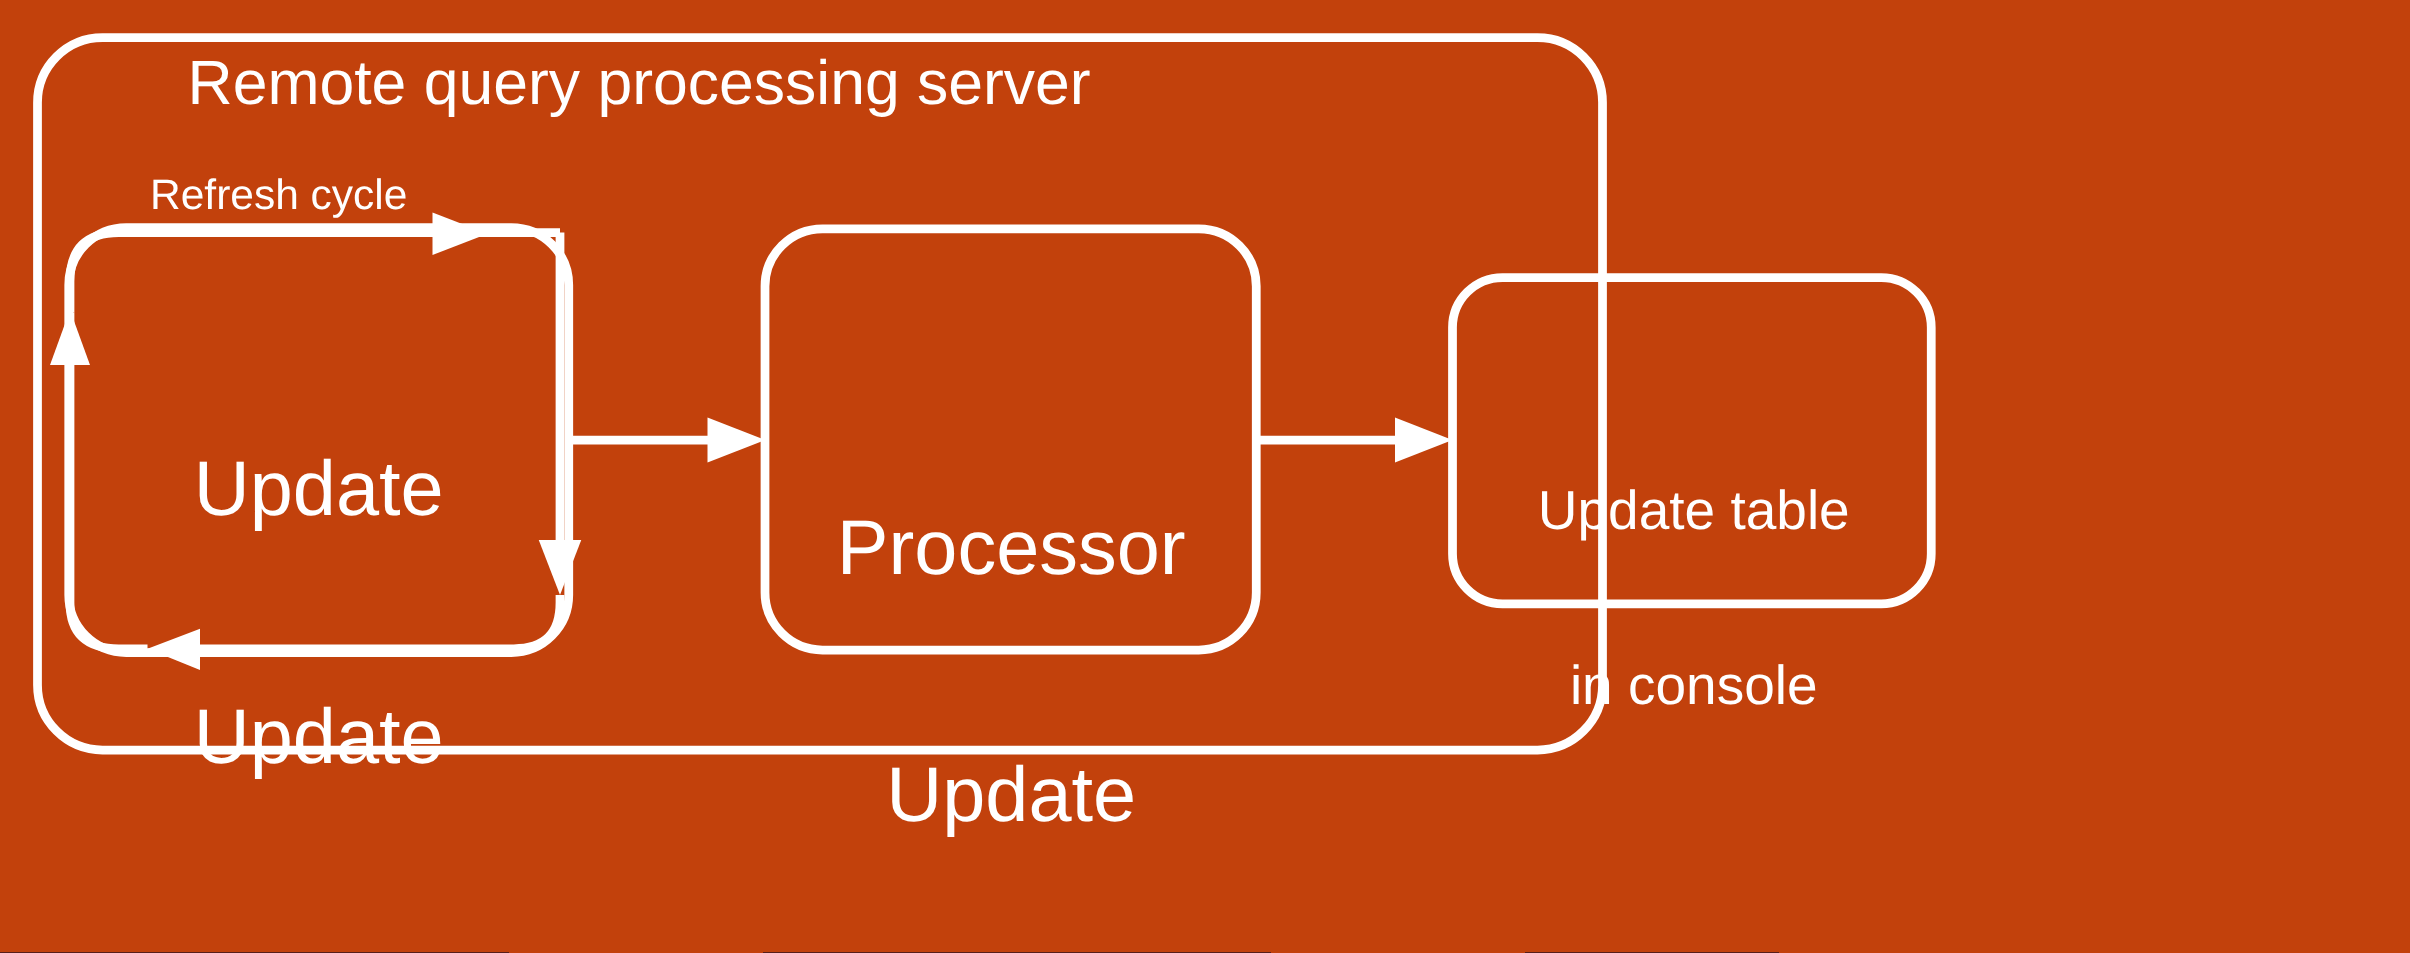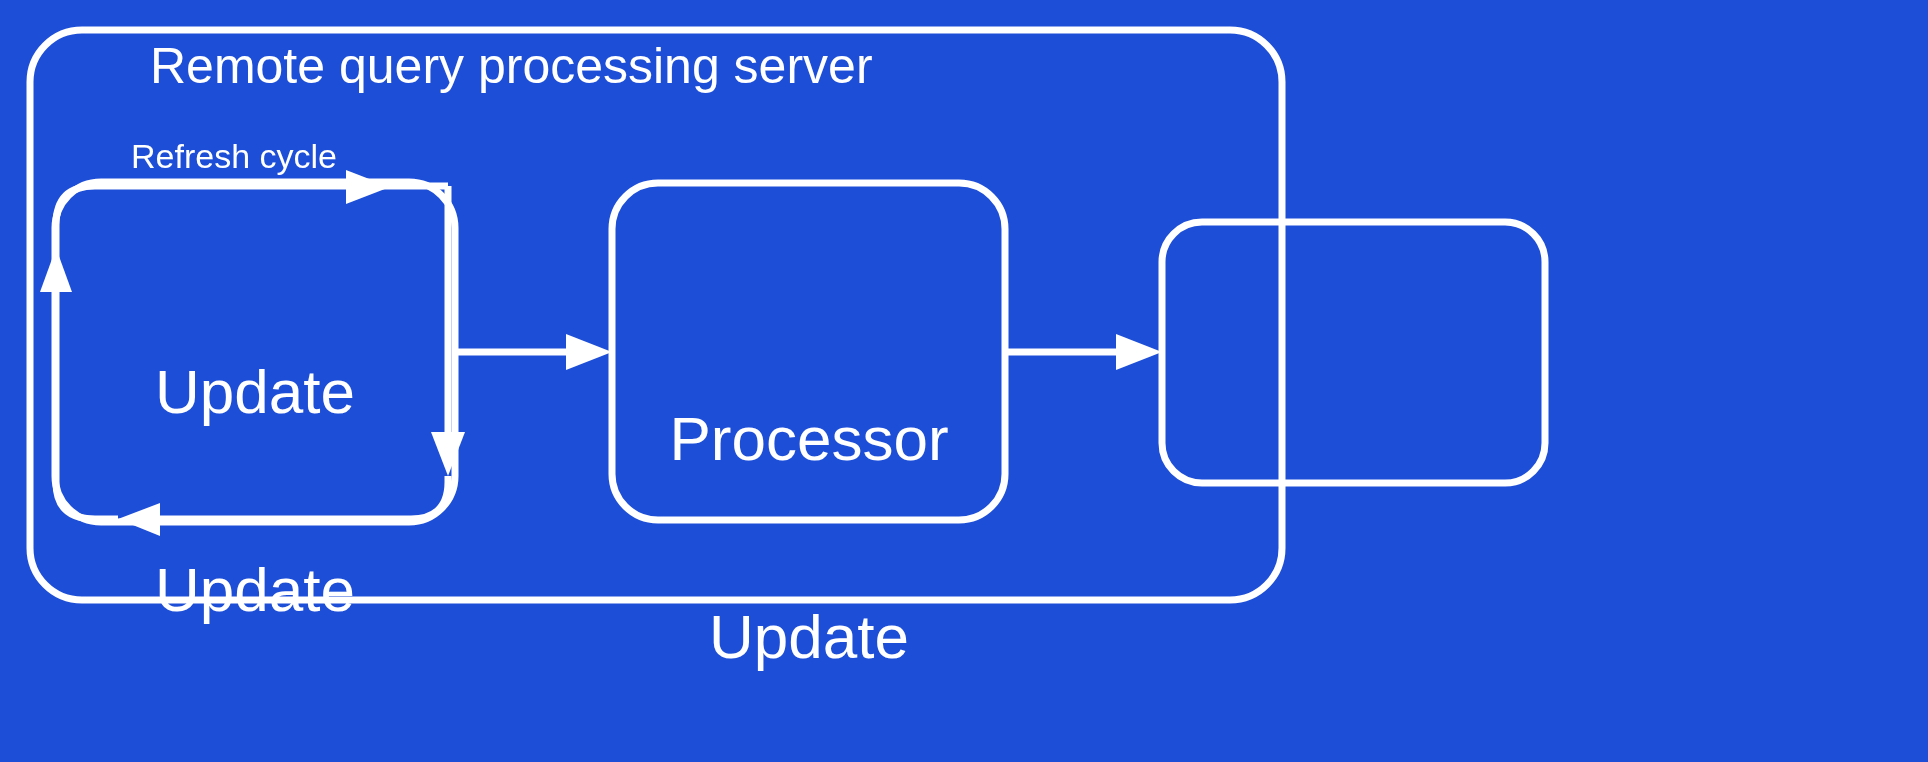--- a/index.html
+++ b/index.html
@@ -5,21 +5,21 @@
 <style>
   html, body {
     margin: 0;
     padding: 0;
     background: #000428;
   }
   #stage {
     position: relative;
     width: 1928px;
     height: 762px;
-    background: #1d4ed8;
+    background: #c2410c;
     overflow: hidden;
     font-family: "Liberation Sans", "DejaVu Sans", sans-serif;
   }
   #diagram-svg {
     position: absolute;
     left: 0;
     top: 0;
     width: 1928px;
     height: 762px;
     display: block;
@@ -53,21 +53,20 @@
     left: 150px;
     top: 40px;
     font-size: 50px;
     text-align: left;
   }
   #refresh-cycle-label {
     left: 120px;
     top: 138px;
     font-size: 34px;
     text-align: left;
-    margin-left: 11px;
   }
   #left-box-label {
     left: 60px;
     top: 228px;
     width: 390px;
     font-size: 62px;
   }
   #middle-box-label {
     left: 615px;
     top: 275px;
@@ -126,14 +125,18 @@
     <span class="label-line">Update</span>
     <span class="label-line">Update</span>
     <span class="label-line">Processor</span>
   </div>
 
   <div class="label" id="middle-box-label">
     <span class="label-line">Processor</span>
     <span class="label-line">Update</span>
   </div>
 
+  <div class="label" id="right-box-label">
+    <span class="label-line">Update table</span>
+    <span class="label-line">in console</span>
+  </div>
 
 </div>
 
 </body></html>

